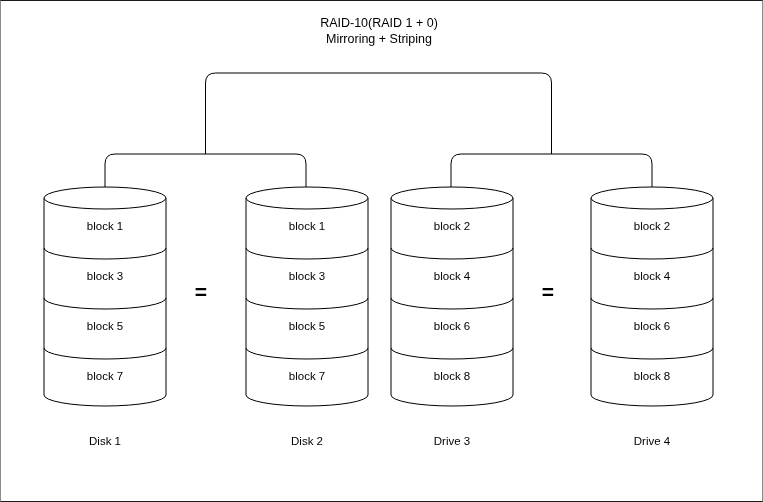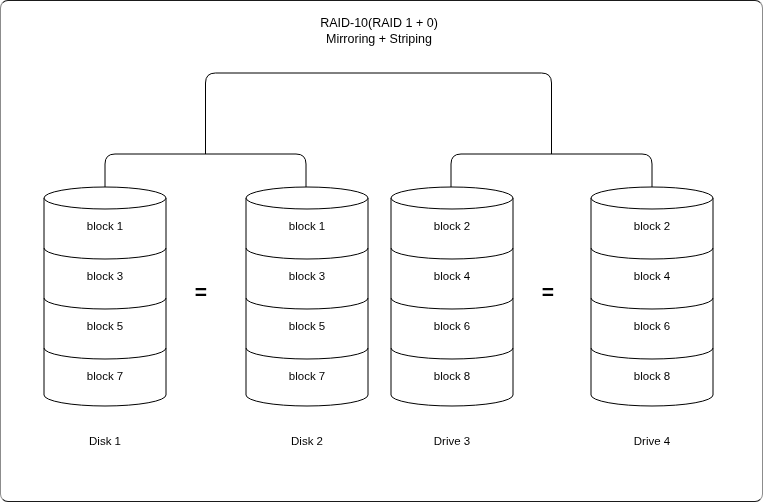--- a/index.html
+++ b/index.html
@@ -14,21 +14,20 @@
     position: relative;
     width: 763px;
     height: 502px;
     background: #ffffff;
     border-top: 1px solid #1a1a1a;
     border-bottom: 1px solid #1a1a1a;
     border-left: 1px solid #8c8c8c;
     border-right: 1px solid #8c8c8c;
     box-sizing: border-box;
     overflow: hidden;
-    border-radius: 8px;
   }
   #diagram {
     position: absolute;
     left: 0;
     top: 0;
     width: 763px;
     height: 502px;
     display: block;
   }
   .stroke-line {

